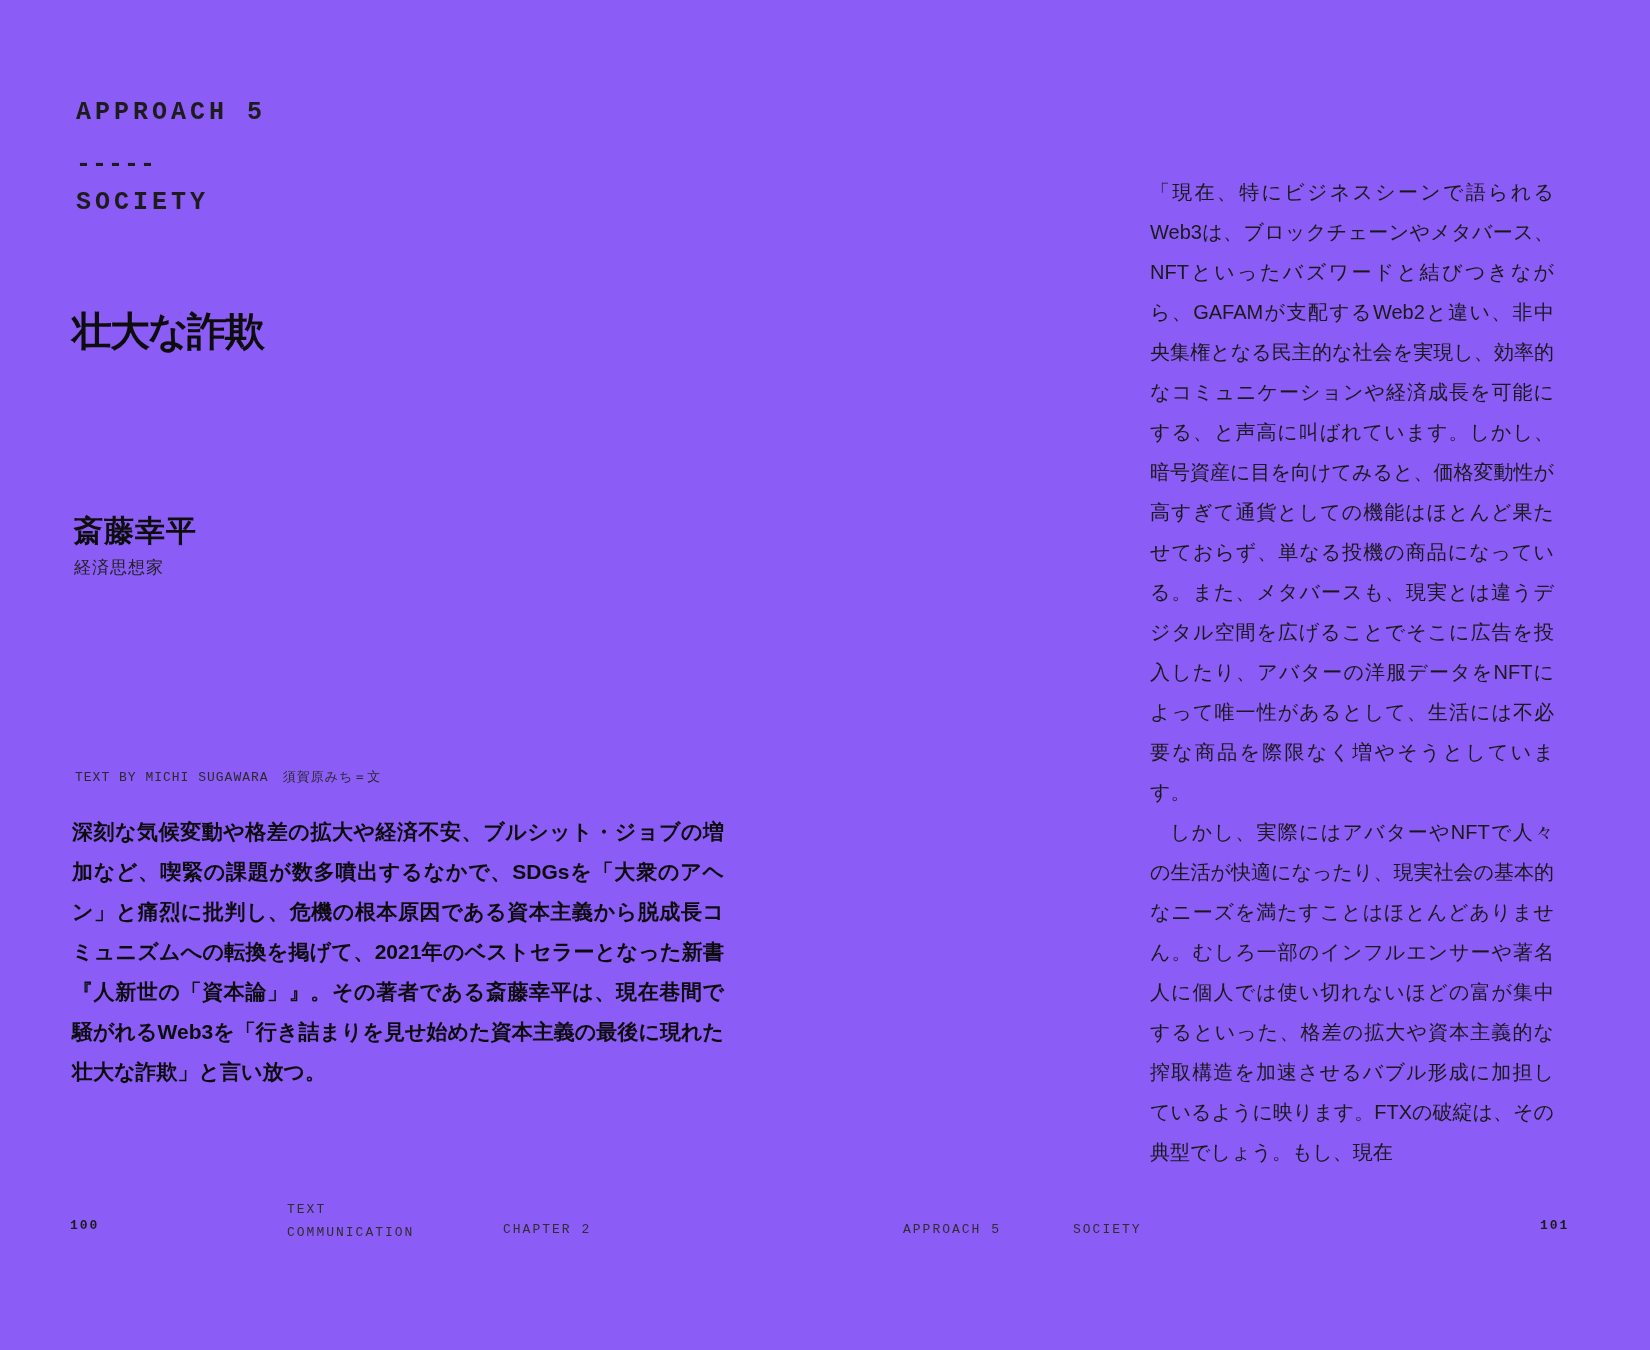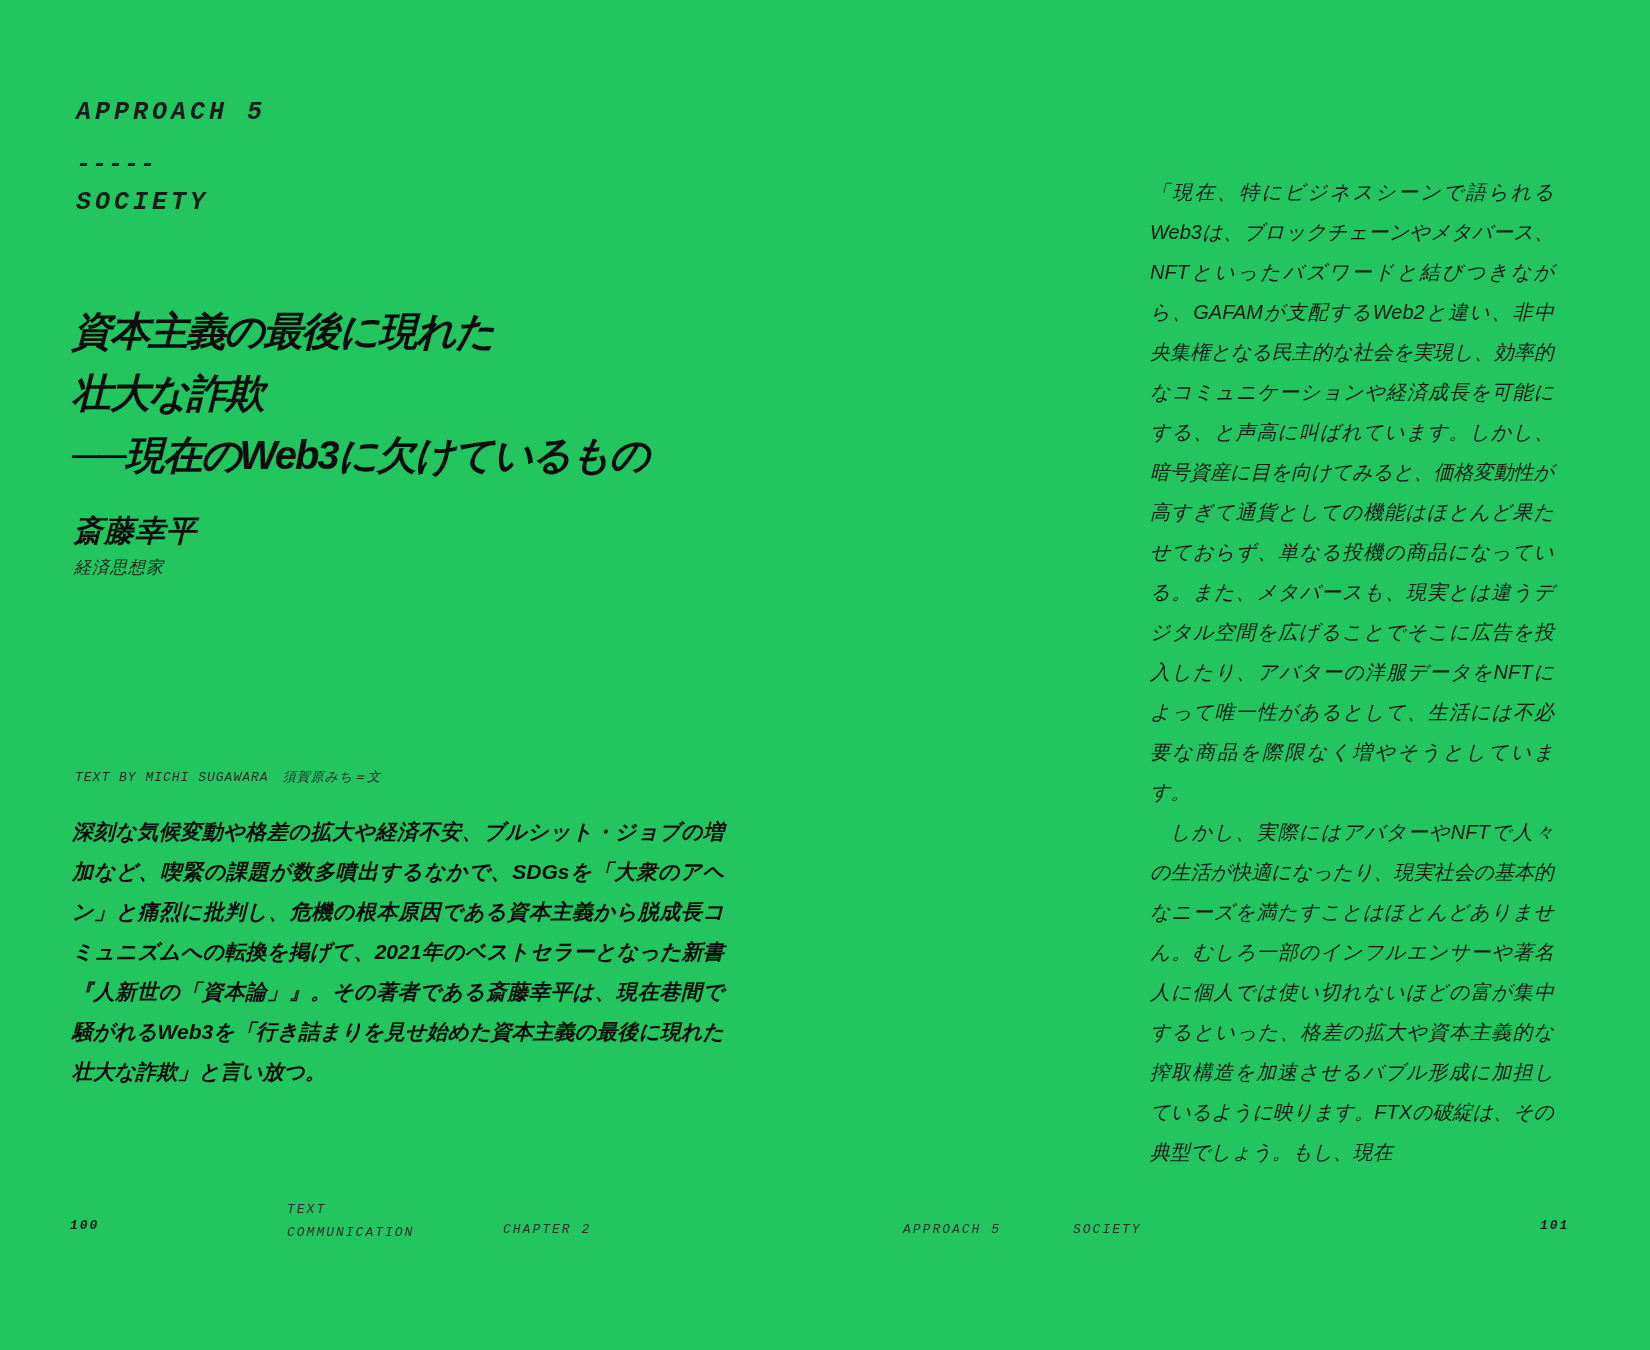--- a/index.html
+++ b/index.html
@@ -1,23 +1,22 @@
 <!DOCTYPE html>
 <html lang="ja"><head>
 <meta charset="utf-8">
 <style>
   html,body{margin:0;padding:0;background:#e8e8e8;}
   .spread{
     position:relative;
     width:1650px;height:1350px;
-    background:#22c55e;
+    background:#8b5cf6;
     color:#141414;
     overflow:hidden;
     font-family:"Liberation Sans","DejaVu Sans",sans-serif;
-    font-style:italic;
   }
   .abs{position:absolute;}
   .mono{font-family:"Liberation Mono","DejaVu Sans Mono",monospace;}
 
   
   .kicker{
     left:76px;top:98px;
     font-size:25px;font-weight:bold;letter-spacing:4px;color:#1c1c1c;
   }
   .kicker-rule{
@@ -83,23 +82,21 @@
 
 <div class="spread">
 
   <div class="abs kicker mono">APPROACH 5</div>
 
   <div class="abs kicker-rule mono">-----</div>
 
   <div class="abs kicker-category mono">SOCIETY</div>
 
   <h1 class="abs main-title" style="margin:0">
-    <span style="display:block">資本主義の最後に現れた</span>
     <span style="display:block">壮大な詐欺</span>
-    <span style="display:block">──現在のWeb3に欠けているもの</span>
   </h1>
 
   <div class="abs author-name">斎藤幸平</div>
 
   <div class="abs author-role">経済思想家</div>
 
   <div class="abs credit mono">TEXT BY MICHI SUGAWARA　須賀原みち＝文</div>
 
   <p class="abs lead" style="margin:0">深刻な気候変動や格差の拡大や経済不安、ブルシット・ジョブの増加など、喫緊の課題が数多噴出するなかで、SDGsを「大衆のアヘン」と痛烈に批判し、危機の根本原因である資本主義から脱成長コミュニズムへの転換を掲げて、2021年のベストセラーとなった新書『人新世の「資本論」』。その著者である斎藤幸平は、現在巷間で騒がれるWeb3を「行き詰まりを見せ始めた資本主義の最後に現れた壮大な詐欺」と言い放つ。</p>
 

